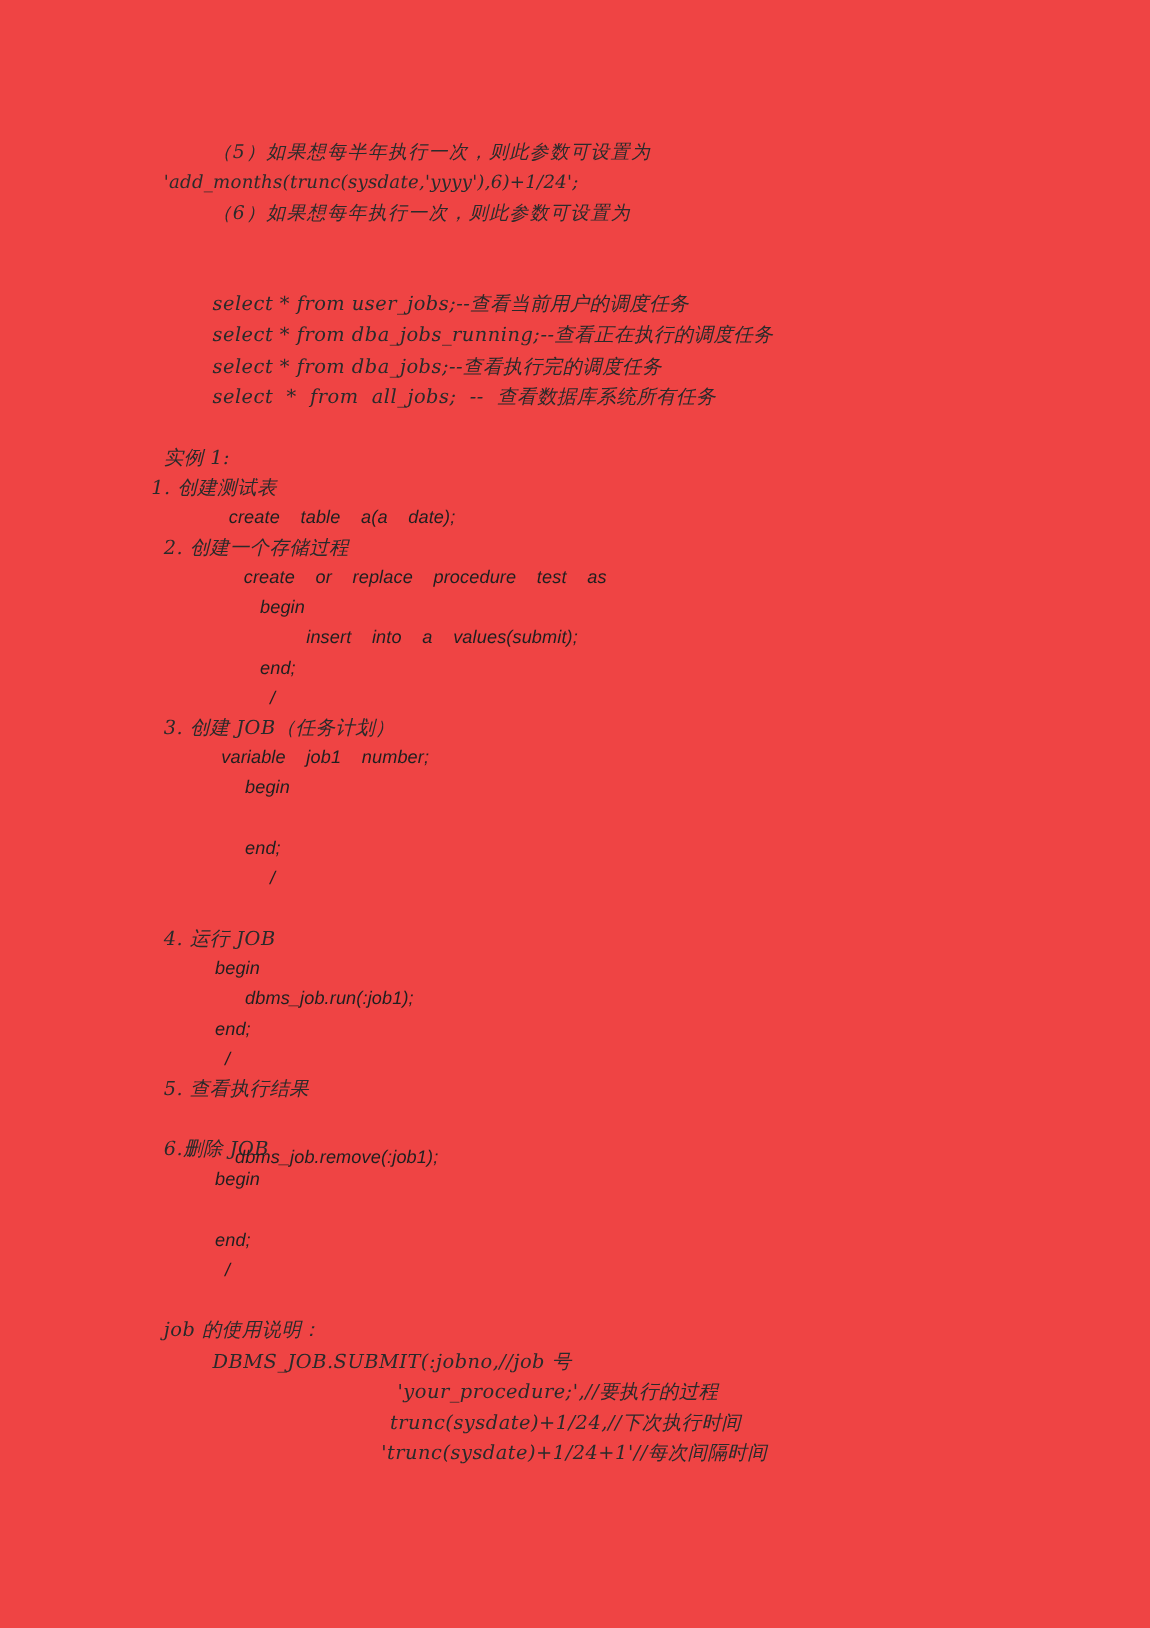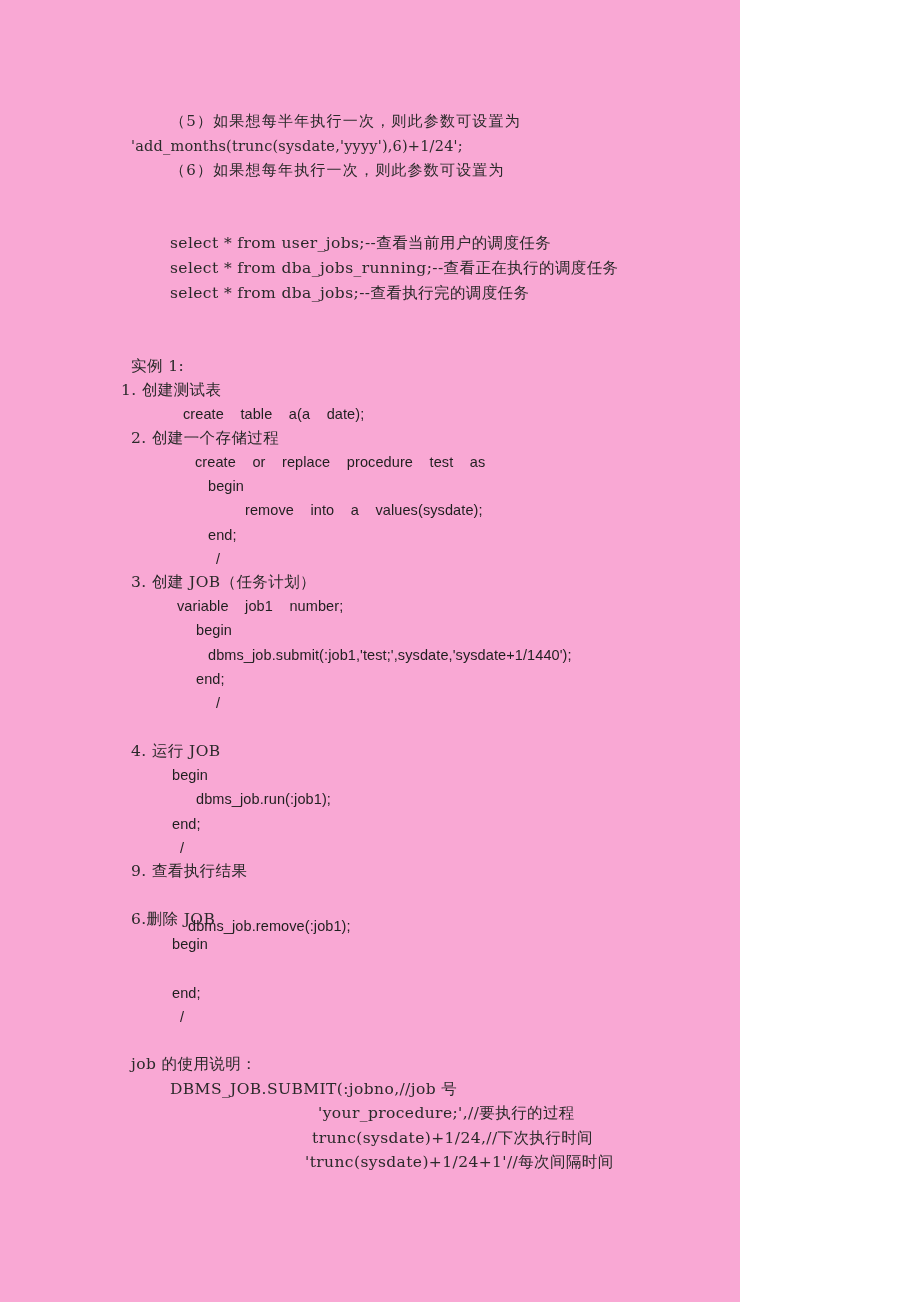--- a/index.html
+++ b/index.html
@@ -14,23 +14,24 @@
     overflow: hidden;
     font-family: "Liberation Sans", "DejaVu Sans", sans-serif;
     color: #1a1a1a;
     -webkit-font-smoothing: antialiased;
   }
 
   .page {
     position: absolute;
     left: 0;
     top: 0;
-    width: 740px;
+    width: 920px;
     height: 1302px;
-    background: #f9a8d4;
+    background: #ef4444;
+    font-style: italic;
   }
 
   
   .line {
     position: absolute;
     white-space: pre;
     line-height: 1;
   }
 
   
@@ -71,63 +72,63 @@
 
   <div class="line mono-cjk" style="left:170px; top:163px;">（6）如果想每年执行一次，则此参数可设置为</div>
 
 
   <div class="line mix" style="left:170px; top:261px;">select * from dba_jobs_running;--查看正在执行的调度任务</div>
 
   <div class="line mix" style="left:170px; top:236px;">select * from user_jobs;--查看当前用户的调度任务</div>
 
   <div class="line mix" style="left:170px; top:286px;">select * from dba_jobs;--查看执行完的调度任务</div>
 
+  <div class="line mix" style="left:170px; top:310px;">select  *  from  all_jobs;  --  查看数据库系统所有任务</div>
 
   <div class="line mix" style="left:131px; top:359px;">实例 1:</div>
 
   <div class="line mix" style="left:121px; top:383px;">1. 创建测试表</div>
 
   <div class="line code" style="left:183px; top:407px;">create    table    a(a    date);</div>
 
   <div class="line mix" style="left:131px; top:431px;">2. 创建一个存储过程</div>
 
   <div class="line code" style="left:195px; top:455px;">create    or    replace    procedure    test    as</div>
 
   <div class="line code" style="left:208px; top:479px;">begin</div>
 
-  <div class="line code" style="left:245px; top:503px;">remove    into    a    values(sysdate);</div>
+  <div class="line code" style="left:245px; top:503px;">insert    into    a    values(submit);</div>
 
   <div class="line code" style="left:208px; top:528px;">end;</div>
 
   <div class="line code" style="left:216px; top:552px;">/</div>
 
   <div class="line mix" style="left:131px; top:575px;">3. 创建 JOB（任务计划）</div>
 
   <div class="line code" style="left:177px; top:599px;">variable    job1    number;</div>
 
   <div class="line code" style="left:196px; top:623px;">begin</div>
 
-  <div class="line code" style="left:208px; top:648px;">dbms_job.submit(:job1,'test;',sysdate,'sysdate+1/1440');</div>
 
   <div class="line code" style="left:196px; top:672px;">end;</div>
 
   <div class="line code" style="left:216px; top:696px;">/</div>
 
 
   <div class="line mix" style="left:131px; top:744px;">4. 运行 JOB</div>
 
   <div class="line code" style="left:172px; top:768px;">begin</div>
 
   <div class="line code" style="left:196px; top:792px;">dbms_job.run(:job1);</div>
 
   <div class="line code" style="left:172px; top:817px;">end;</div>
 
   <div class="line code" style="left:180px; top:841px;">/</div>
 
-  <div class="line mix" style="left:131px; top:864px;">9. 查看执行结果</div>
+  <div class="line mix" style="left:131px; top:864px;">5. 查看执行结果</div>
 
 
   <div class="line mix" style="left:131px; top:912px;">6.删除 JOB</div>
 
   <div class="line code" style="left:172px; top:937px;">begin</div>
 
   <div class="line code" style="left:188px; top:919px;">dbms_job.remove(:job1);</div>
 
   <div class="line code" style="left:172px; top:986px;">end;</div>
 

